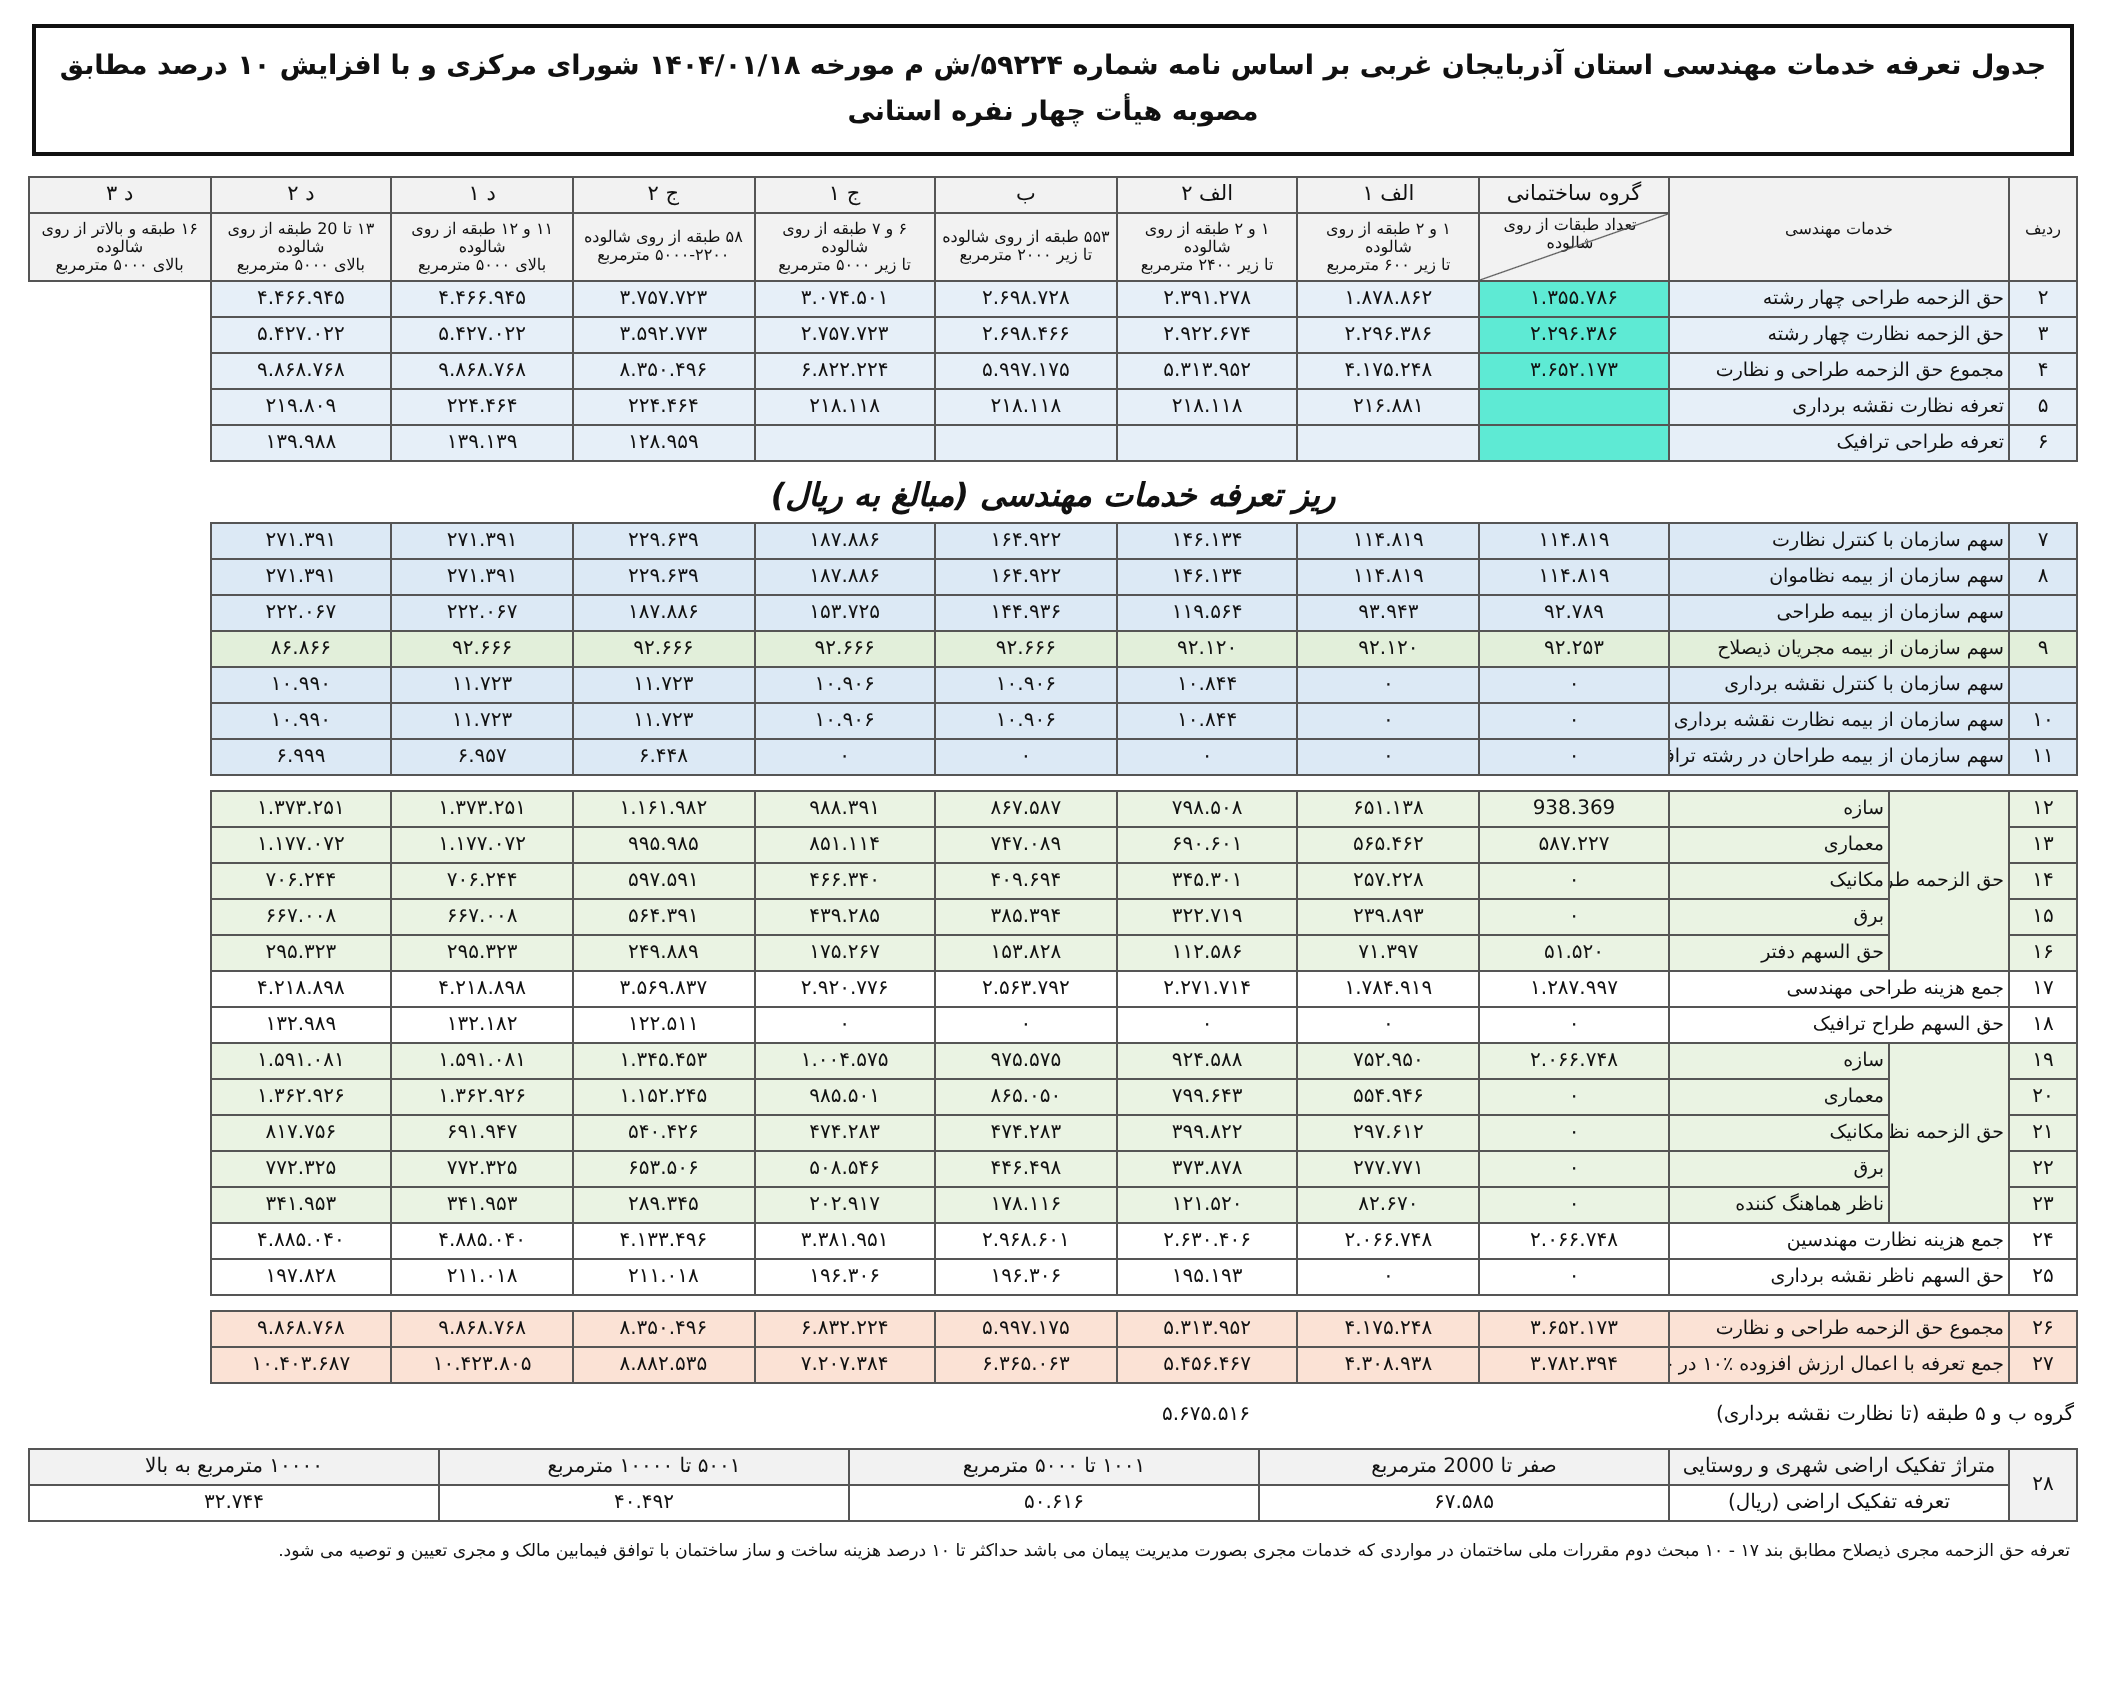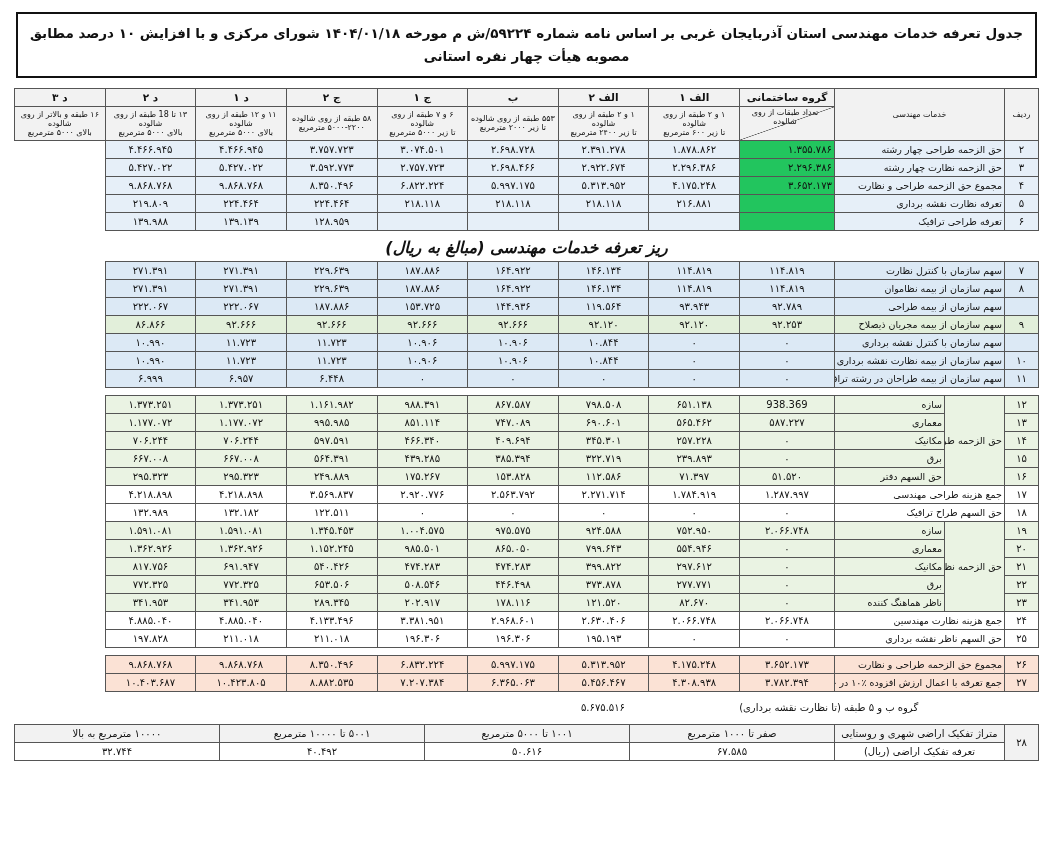--- a/index.html
+++ b/index.html
@@ -28,32 +28,32 @@
     border:1px solid #555;
     text-align:center;
     vertical-align:middle;
     padding:1px 2px;
     font-size:10px;
     height:15px;
     overflow:hidden;
     white-space:nowrap;
   }
   .hdr td{font-size:8px;line-height:1.15;white-space:normal;font-weight:normal;}
-  .hdr .grp{font-weight:bold;font-size:10.5px;}
+  .hdr .grp{font-weight:normal;font-size:10.5px;}
   .rowno{width:34px;}
   .desc{width:165px;text-align:right;font-size:9.5px;}
   .grpcell{width:60px;font-size:9.5px;}
   .num{font-size:10px;}
   
   .f-blue  {background:#dce9f5;}
   .f-blue2 {background:#e6eff8;}
   .f-green {background:#e2efda;}
   .f-green2{background:#eaf3e3;}
   .f-orange{background:#fbe2d5;}
-  .f-orange2{background:#22c55e;text-align:right;}
+  .f-orange2{background:#5eead4;}
   .f-gray  {background:#f2f2f2;}
   .f-white {background:#ffffff;}
   
   .section-title{
     text-align:center;
     font-weight:bold;
     font-size:16px;
     margin:6px 0 4px 0;
     font-style:italic;
   }
@@ -108,21 +108,21 @@
         <tr class="hdr f-gray tall">
           <td class="diag">
             <span class="tl">تعداد طبقات از روی شالوده</span>
           </td>
           <td><span>۱ و ۲ طبقه از روی شالوده</span><br><span>تا زیر ۶۰۰ مترمربع</span></td>
           <td><span>۱ و ۲ طبقه از روی شالوده</span><br><span>تا زیر ۲۴۰۰ مترمربع</span></td>
           <td><span>۵۵۳ طبقه از روی شالوده</span><br><span>تا زیر ۲۰۰۰ مترمربع</span></td>
           <td><span>۶ و ۷ طبقه از روی شالوده</span><br><span>تا زیر ۵۰۰۰ مترمربع</span></td>
           <td><span>۵۸ طبقه از روی شالوده</span><br><span>۵۰۰۰-۲۲۰۰ مترمربع</span></td>
           <td><span>۱۱ و ۱۲ طبقه از روی شالوده</span><br><span>بالای ۵۰۰۰ مترمربع</span></td>
-          <td><span>۱۳ تا 18 طبقه از روی شالوده</span><br><span>بالای ۵۰۰۰ مترمربع</span></td>
+          <td><span>۱۳ تا 20 طبقه از روی شالوده</span><br><span>بالای ۵۰۰۰ مترمربع</span></td>
           <td><span>۱۶ طبقه و بالاتر از روی شالوده</span><br><span>بالای ۵۰۰۰ مترمربع</span></td>
         </tr>
 
         <tr class="f-blue2">
           <td class="rowno">۲</td>
           <td class="desc">حق الزحمه طراحی چهار رشته</td>
           <td class="num f-orange2">۱.۳۵۵.۷۸۶</td>
           <td class="num">۱.۸۷۸.۸۶۲</td>
           <td class="num">۲.۳۹۱.۲۷۸</td>
           <td class="num">۲.۶۹۸.۷۲۸</td>
@@ -500,49 +500,50 @@
           <td class="num">۱۰.۴۲۳.۸۰۵</td>
           <td class="num">۱۰.۴۰۳.۶۸۷</td>
         </tr>
       </tbody>
     </table>
   </div>
 
   <table style="width:460px;margin:0 0 8px auto;border:none;">
     <tbody>
       <tr>
-        <td style="border:none;text-align:left;font-size:10px;width:290px;">گروه ب و ۵ طبقه (تا نظارت نقشه برداری)</td>
+        <td style="border:none;text-align:right;font-size:10px;width:290px;">گروه ب و ۵ طبقه (تا نظارت نقشه برداری)</td>
         <td style="border:none;text-align:left;font-size:10px;width:150px;">۵.۶۷۵.۵۱۶</td>
       </tr>
     </tbody>
   </table>
 
   <div class="block">
     <table>
       <colgroup>
         <col style="width:34px">
           <col style="width:170px">
           <col span="4">
       </colgroup>
       <tbody>
         <tr class="f-gray">
           <td class="rowno" rowspan="2">۲۸</td>
           <td>متراژ تفکیک اراضی شهری و روستایی</td>
-          <td>صفر تا ۱۰۰۰ مترمربع</td>
+          <td>صفر تا 2000 مترمربع</td>
           <td>۱۰۰۱ تا ۵۰۰۰ مترمربع</td>
           <td>۵۰۰۱ تا ۱۰۰۰۰ مترمربع</td>
           <td>۱۰۰۰۰ مترمربع به بالا</td>
         </tr>
         <tr class="f-white">
           <td>تعرفه تفکیک اراضی (ریال)</td>
           <td class="num">۶۷.۵۸۵</td>
           <td class="num">۵۰.۶۱۶</td>
           <td class="num">۴۰.۴۹۲</td>
           <td class="num">۳۲.۷۴۴</td>
         </tr>
       </tbody>
     </table>
   </div>
 
   <div class="notes">
+    <div>تعرفه حق الزحمه مجری ذیصلاح مطابق بند ۱۷ - ۱۰ مبحث دوم مقررات ملی ساختمان در مواردی که خدمات مجری بصورت مدیریت پیمان می باشد حداکثر تا ۱۰ درصد هزینه ساخت و ساز ساختمان با توافق فیمابین مالک و مجری تعیین و توصیه می شود.</div>
   </div>
 
 </div>
 
 </body></html>

